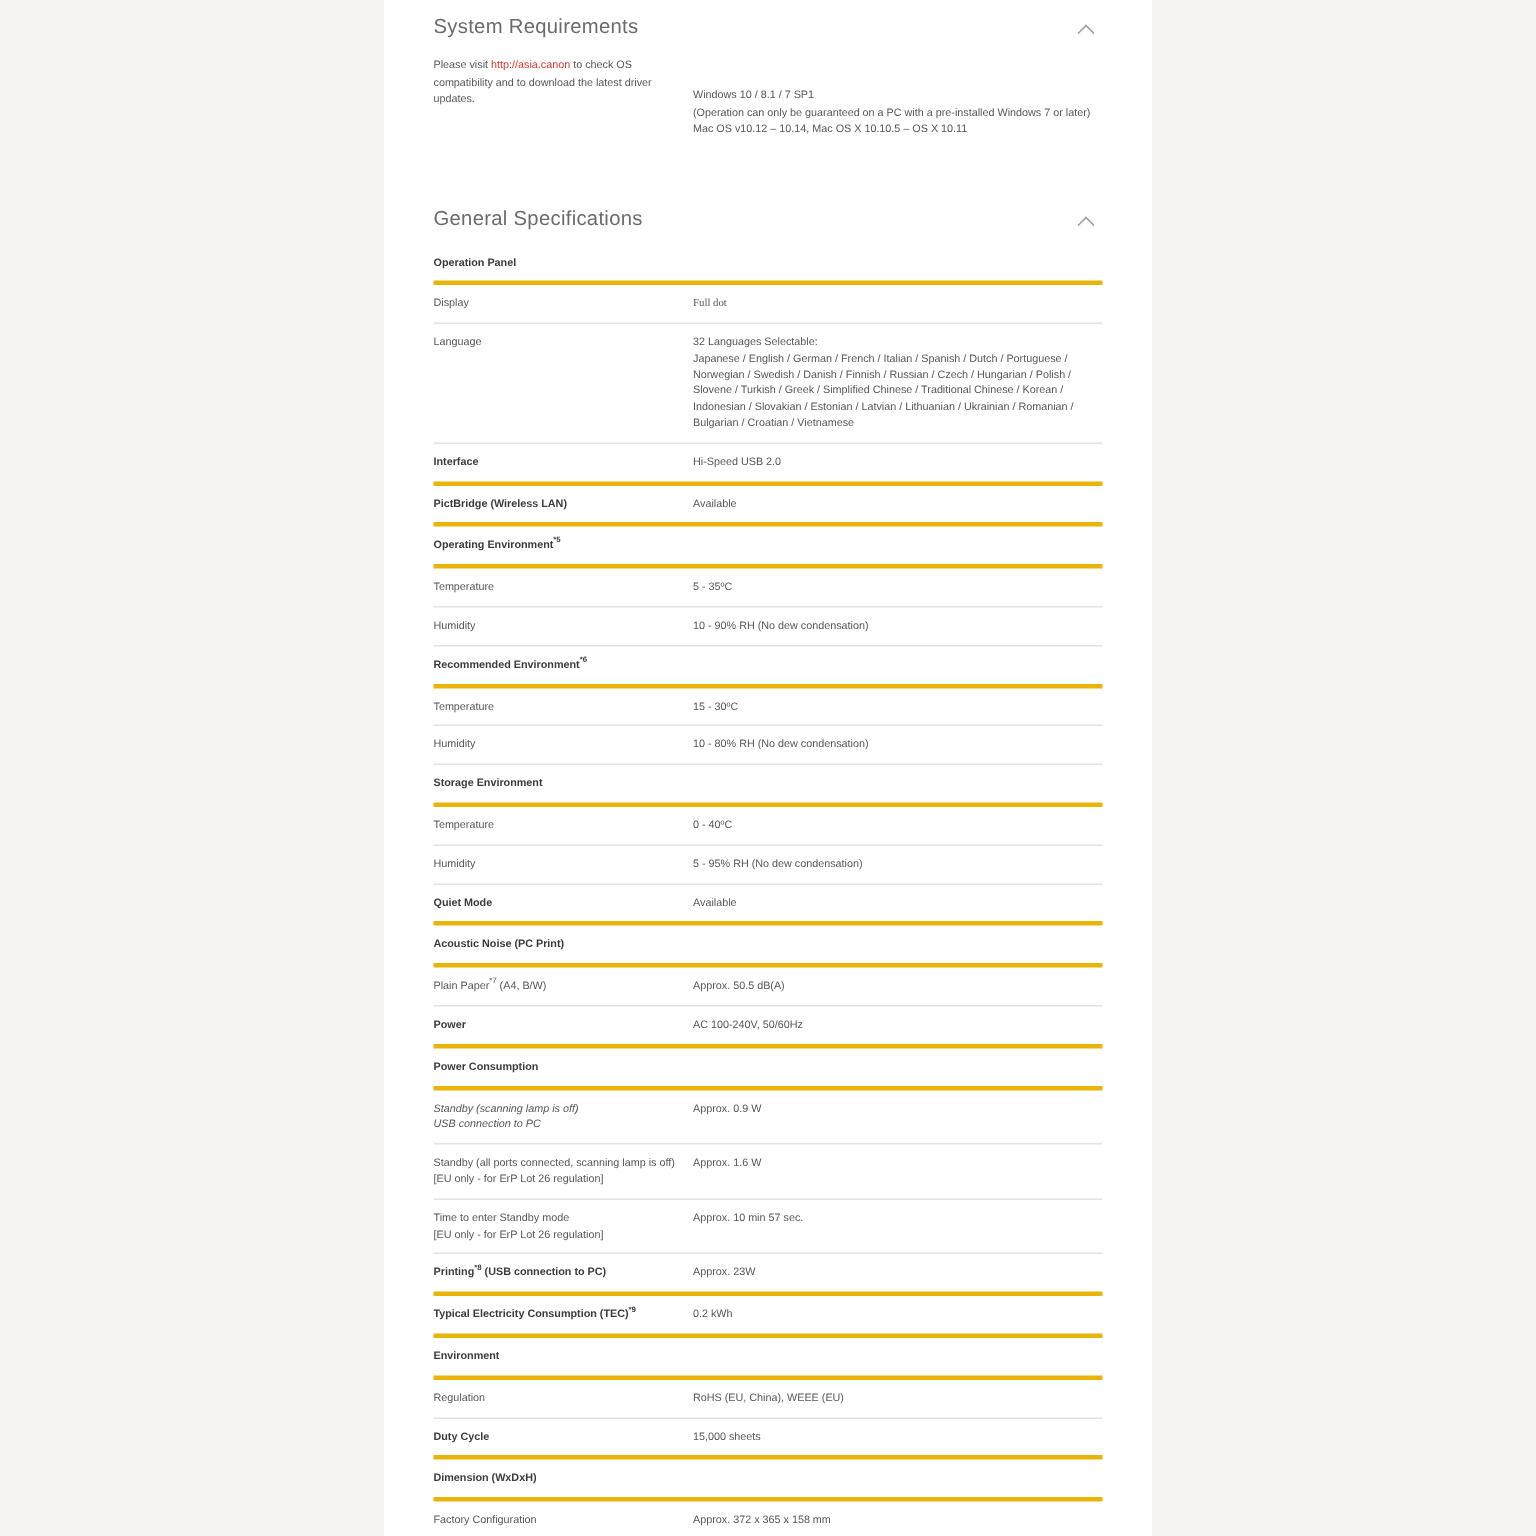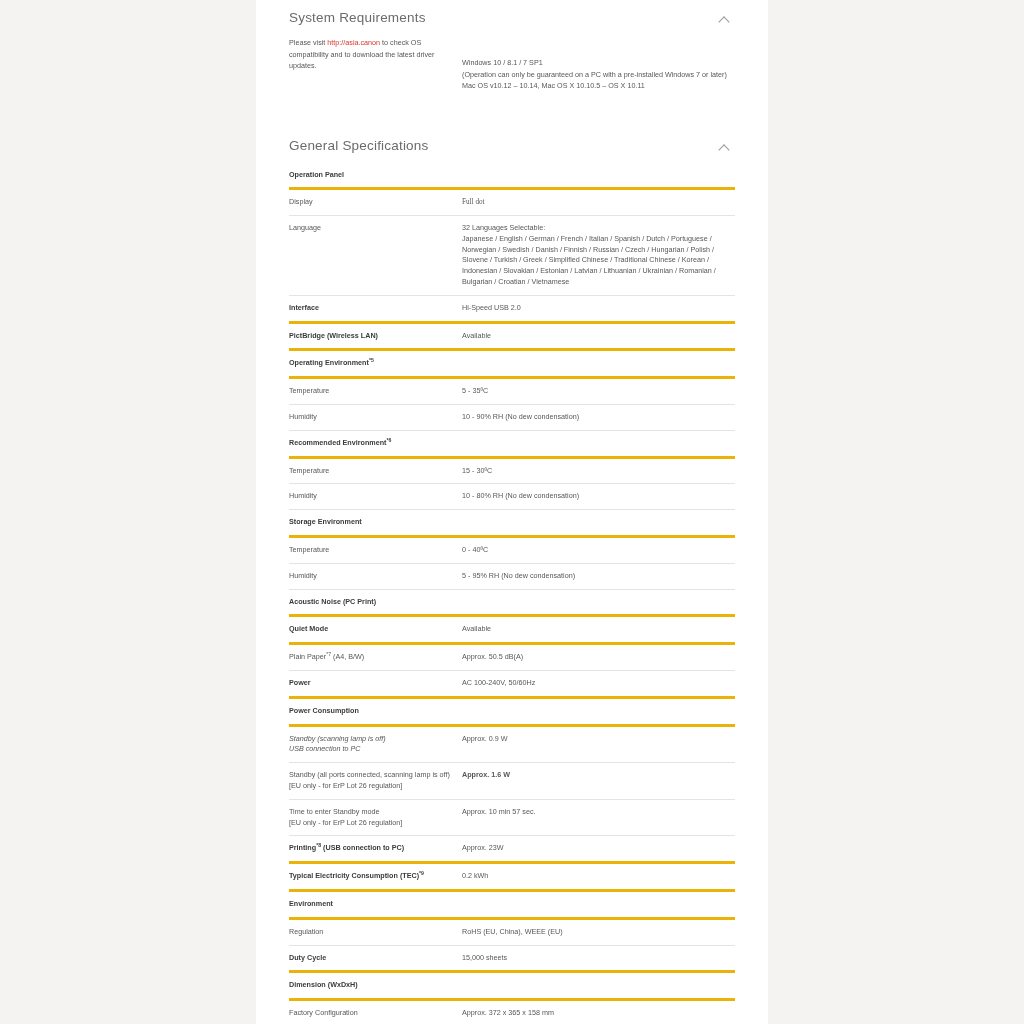--- a/index.html
+++ b/index.html
@@ -195,26 +195,26 @@
           </tr>
           <tr class="item">
             <td class="label" style="white-space: pre-line;">Temperature</td>
             <td class="value" style="white-space: pre-line;">0 - 40ºC</td>
           </tr>
           <tr class="item">
             <td class="label" style="white-space: pre-line;">Humidity</td>
             <td class="value" style="white-space: pre-line;">5 - 95% RH (No dew condensation)</td>
           </tr>
           <tr class="group">
-            <td class="label" style="white-space: pre-line;">Acoustic Noise (PC Print)</td>
-            <td class="value" style="white-space: pre-line;"></td>
-          </tr>
-          <tr class="group">
             <td class="label" style="white-space: pre-line;">Quiet Mode</td>
             <td class="value" style="white-space: pre-line;">Available</td>
+          </tr>
+          <tr class="group">
+            <td class="label" style="white-space: pre-line;">Acoustic Noise (PC Print)</td>
+            <td class="value" style="white-space: pre-line;"></td>
           </tr>
           <tr class="item">
             <td class="label" style="white-space: pre-line;">Plain Paper<sup>*7</sup><span> (A4, B/W)</span></td>
             <td class="value" style="white-space: pre-line; margin-top: 10px;">Approx. 50.5 dB(A)</td>
           </tr>
           <tr class="group">
             <td class="label" style="white-space: pre-line;">Power</td>
             <td class="value" style="white-space: pre-line;">AC 100-240V, 50/60Hz</td>
           </tr>
           <tr class="group">
@@ -222,21 +222,21 @@
             <td class="value" style="white-space: pre-line;"></td>
           </tr>
           <tr class="item">
             <td class="label" style="white-space: pre-line; font-style: italic;">Standby (scanning lamp is off)
 USB connection to PC</td>
             <td class="value" style="white-space: pre-line;">Approx. 0.9 W</td>
           </tr>
           <tr class="item">
             <td class="label" style="white-space: pre-line;">Standby (all ports connected, scanning lamp is off)
 [EU only - for ErP Lot 26 regulation]</td>
-            <td class="value" style="white-space: pre-line; font-weight: bold;">Approx. 1.6 W</td>
+            <td class="value" style="white-space: pre-line;">Approx. 1.6 W</td>
           </tr>
           <tr class="item">
             <td class="label" style="white-space: pre-line;">Time to enter Standby mode
 [EU only - for ErP Lot 26 regulation]</td>
             <td class="value" style="white-space: pre-line;">Approx. 10 min 57 sec.</td>
           </tr>
           <tr class="group">
             <td class="label" style="white-space: pre-line;">Printing<sup>*8</sup><span> (USB connection to PC)</span></td>
             <td class="value" style="white-space: pre-line;">Approx. 23W</td>
           </tr>

